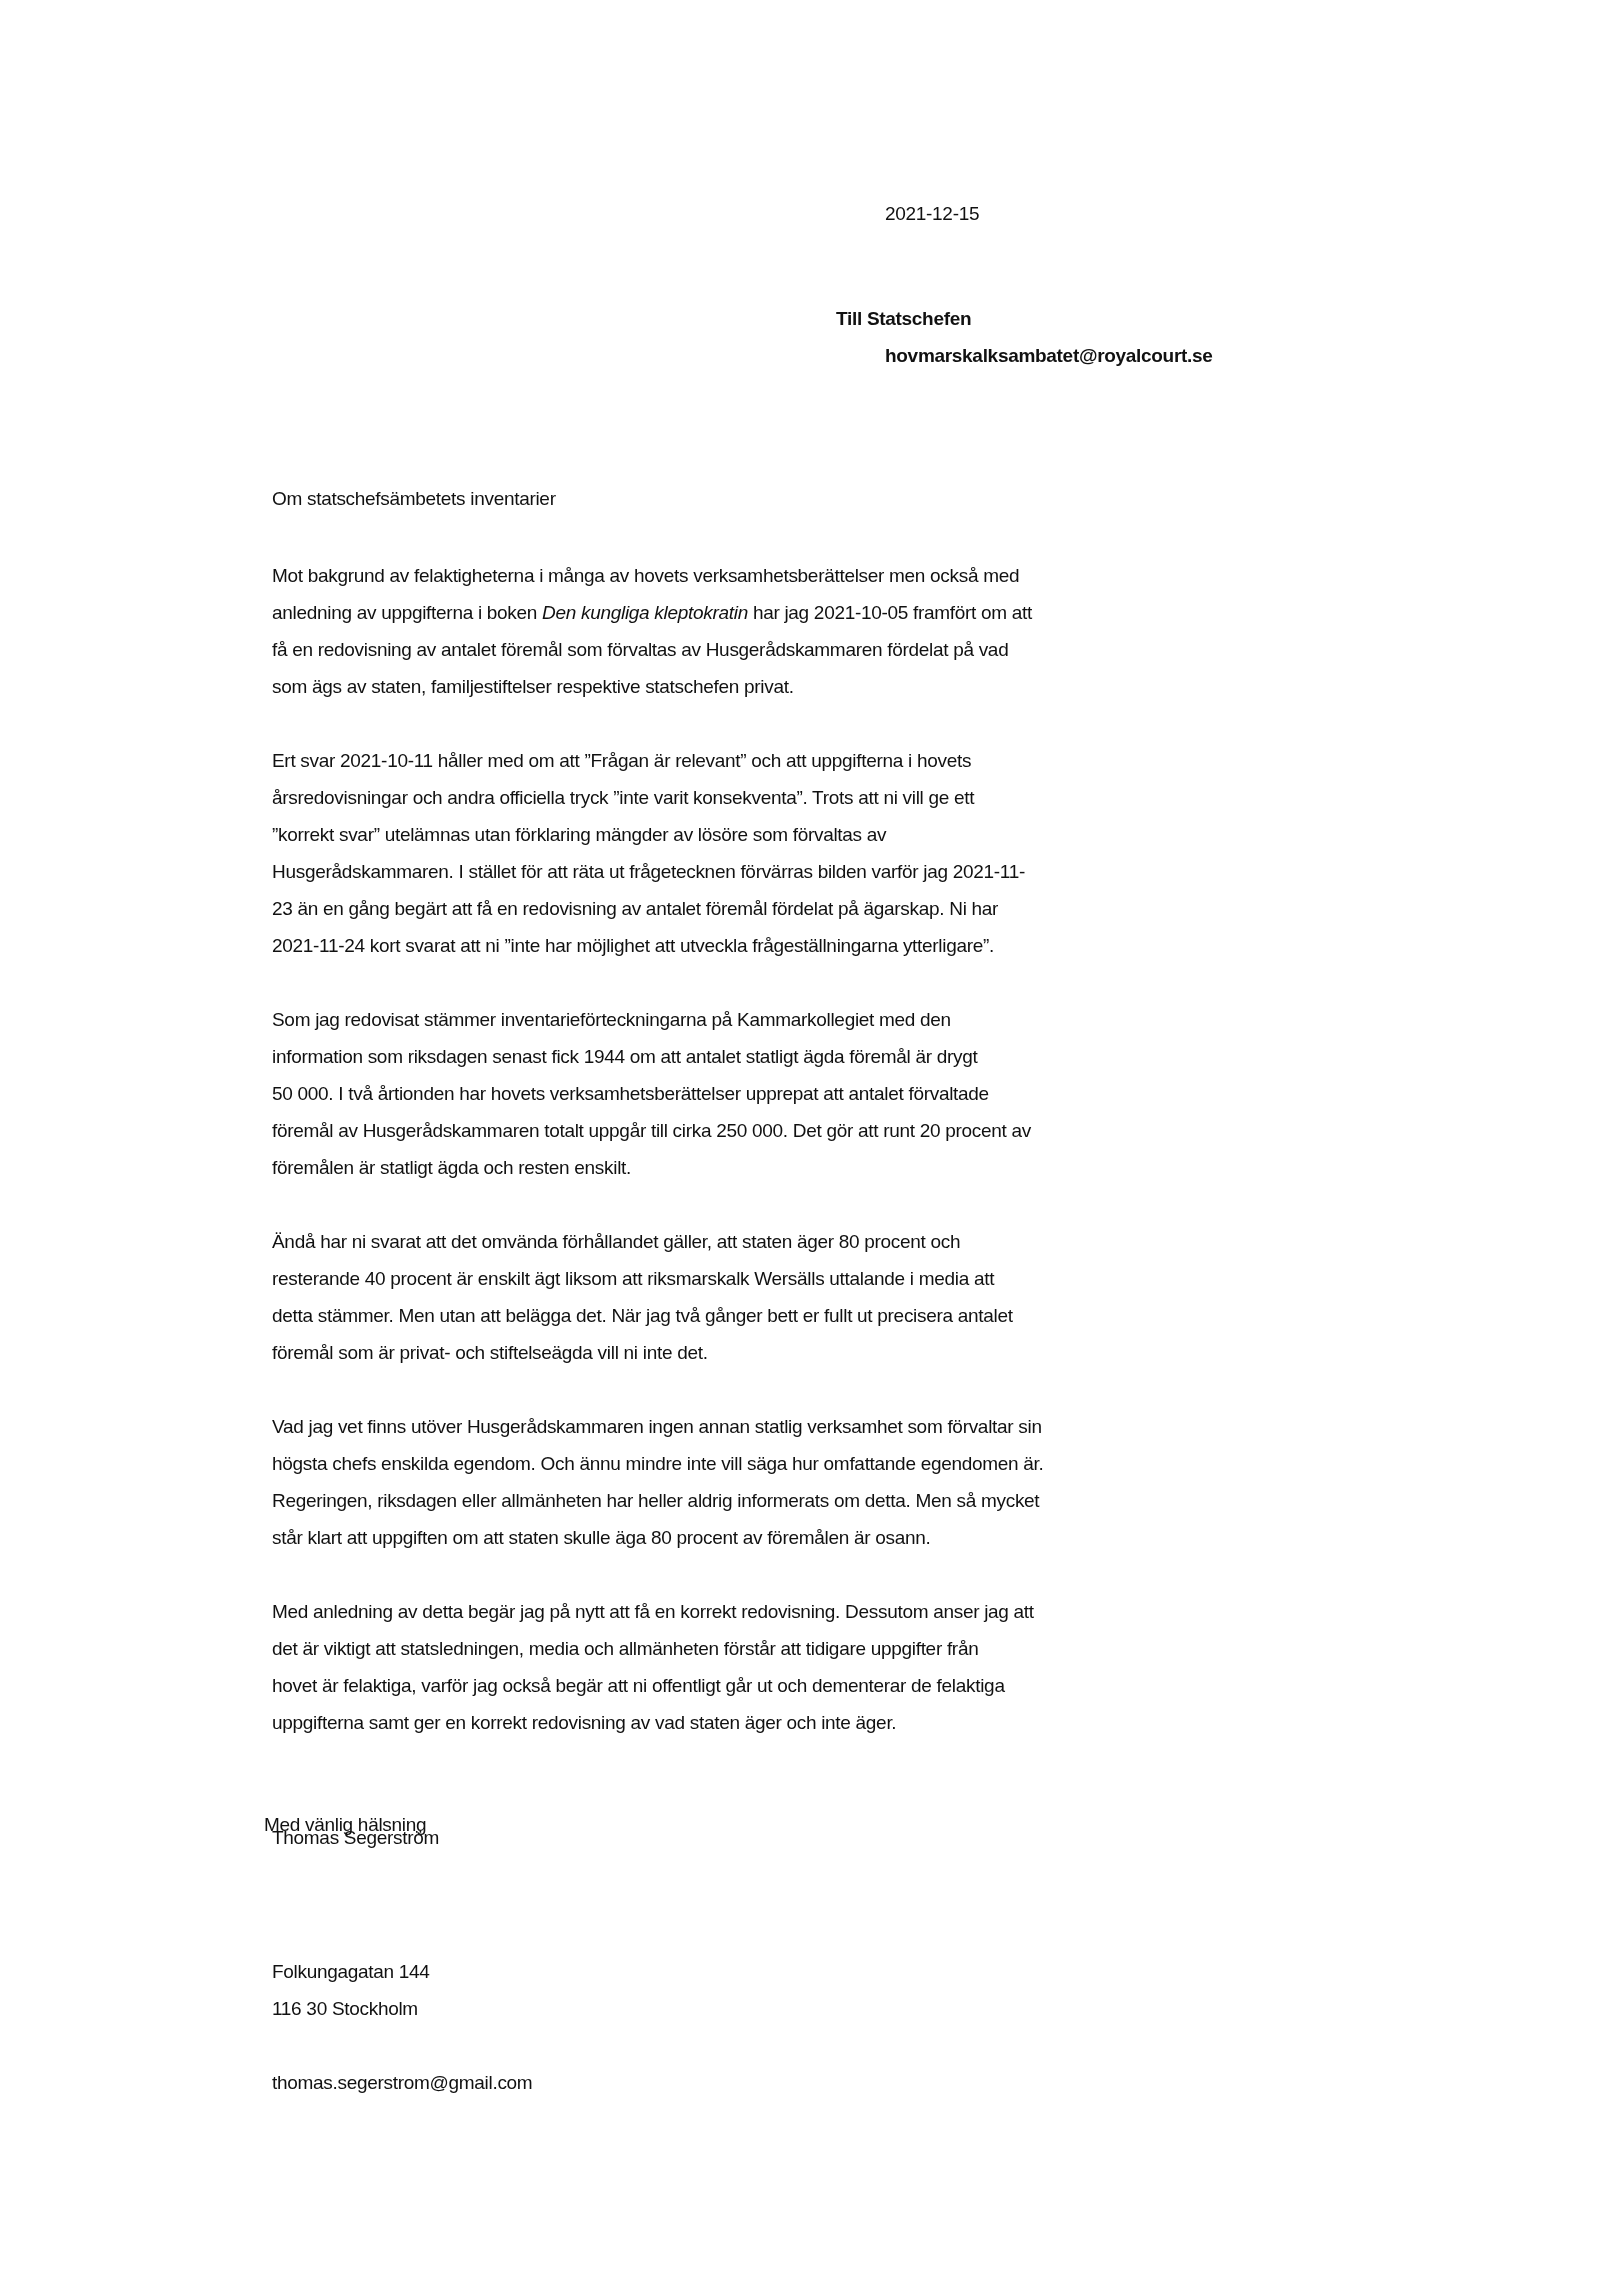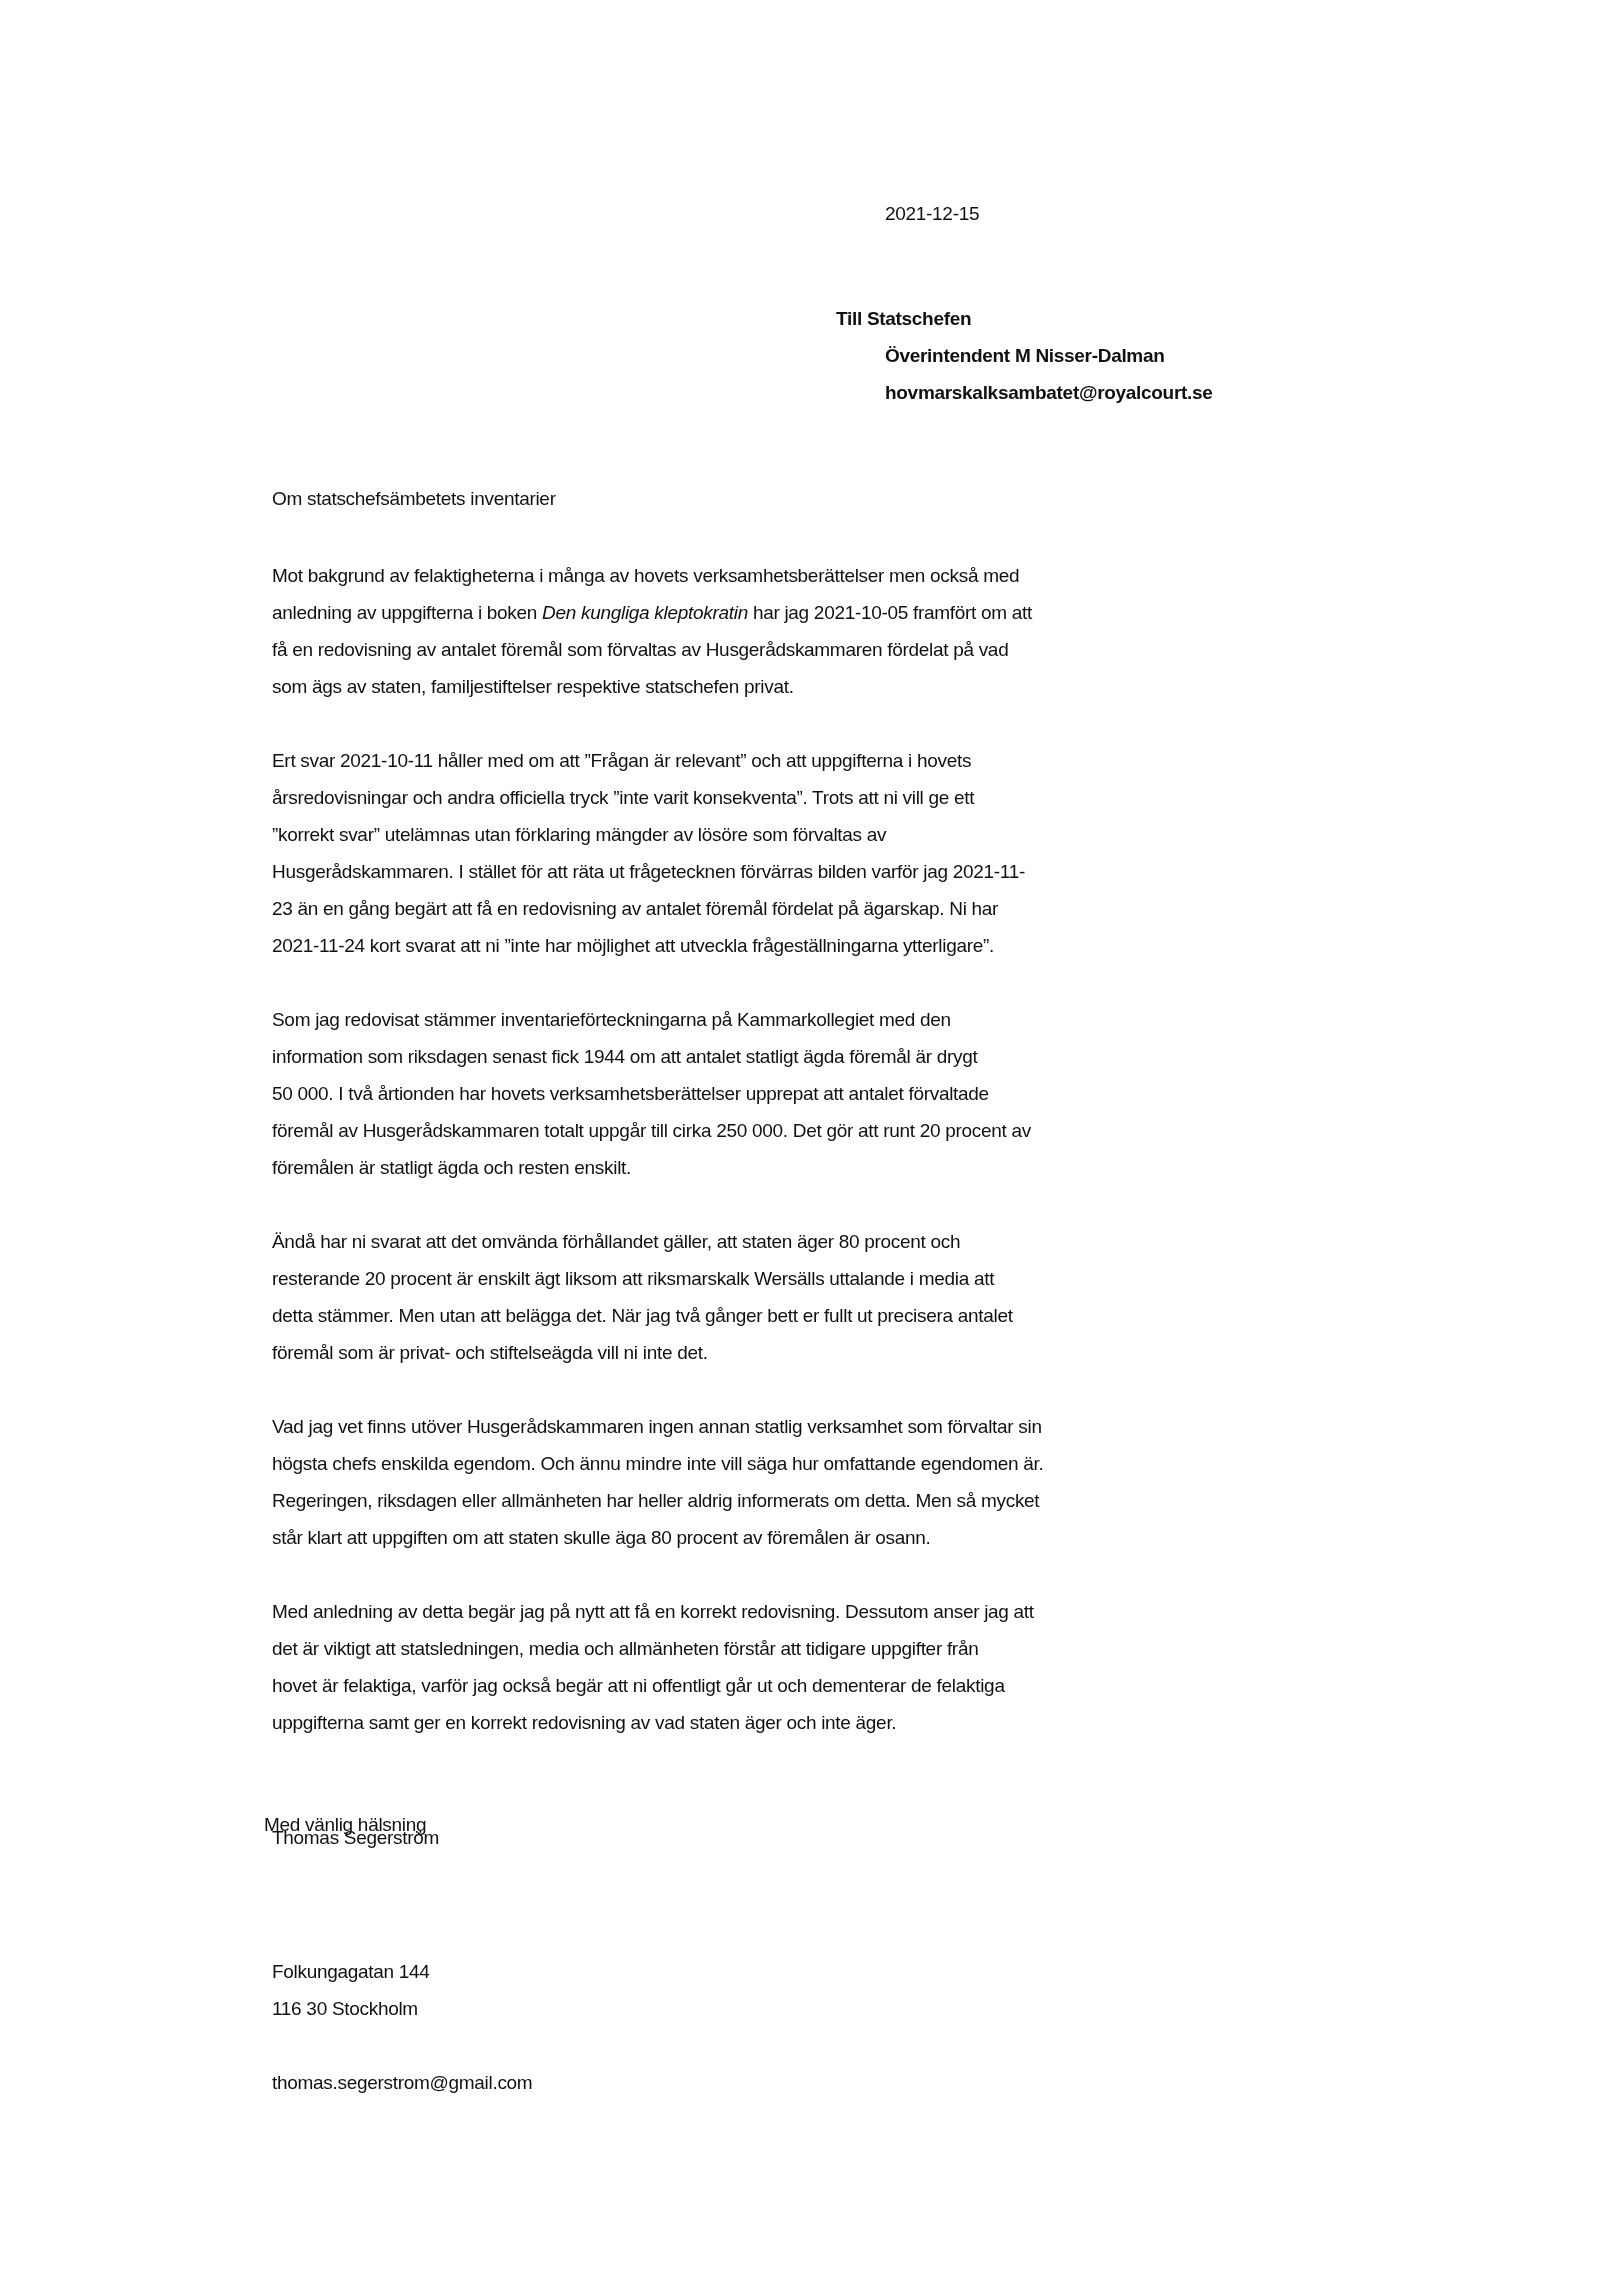--- a/index.html
+++ b/index.html
@@ -45,21 +45,20 @@
 </style>
 </head>
 <body>
 
 <div class="page">
 
   <div class="abs txt date">2021-12-15</div>
 
   <div class="abs txt recipient">
     <span class="line"><span>Till</span> <span>Statschefen</span></span>
-    <span class="line indent">Överintendent M Nisser-Dalman</span>
     <span class="line indent">hovmarskalksambatet@royalcourt.se</span>
   </div>
 
   <div class="abs txt subject">Om statschefsämbetets inventarier</div>
 
   <div class="abs txt body-block">
     <p class="para">
       <span class="line">Mot bakgrund av felaktigheterna i många av hovets verksamhetsberättelser men också med</span>
       <span class="line"><span>anledning av uppgifterna i boken </span><em>Den kungliga kleptokratin</em><span> har jag 2021-10-05 framfört om att</span></span>
       <span class="line">få en redovisning av antalet föremål som förvaltas av Husgerådskammaren fördelat på vad</span>
@@ -75,21 +74,21 @@
     </p>
     <p class="para">
       <span class="line">Som jag redovisat stämmer inventarieförteckningarna på Kammarkollegiet med den</span>
       <span class="line">information som riksdagen senast fick 1944 om att antalet statligt ägda föremål är drygt</span>
       <span class="line">50 000. I två årtionden har hovets verksamhetsberättelser upprepat att antalet förvaltade</span>
       <span class="line">föremål av Husgerådskammaren totalt uppgår till cirka 250 000. Det gör att runt 20 procent av</span>
       <span class="line">föremålen är statligt ägda och resten enskilt.</span>
     </p>
     <p class="para">
       <span class="line">Ändå har ni svarat att det omvända förhållandet gäller, att staten äger 80 procent och</span>
-      <span class="line">resterande 20 procent är enskilt ägt liksom att riksmarskalk Wersälls uttalande i media att</span>
+      <span class="line">resterande 40 procent är enskilt ägt liksom att riksmarskalk Wersälls uttalande i media att</span>
       <span class="line">detta stämmer. Men utan att belägga det. När jag två gånger bett er fullt ut precisera antalet</span>
       <span class="line">föremål som är privat- och stiftelseägda vill ni inte det.</span>
     </p>
     <p class="para">
       <span class="line">Vad jag vet finns utöver Husgerådskammaren ingen annan statlig verksamhet som förvaltar sin</span>
       <span class="line">högsta chefs enskilda egendom. Och ännu mindre inte vill säga hur omfattande egendomen är.</span>
       <span class="line">Regeringen, riksdagen eller allmänheten har heller aldrig informerats om detta. Men så mycket</span>
       <span class="line">står klart att uppgiften om att staten skulle äga 80 procent av föremålen är osann.</span>
     </p>
     <p class="para">

